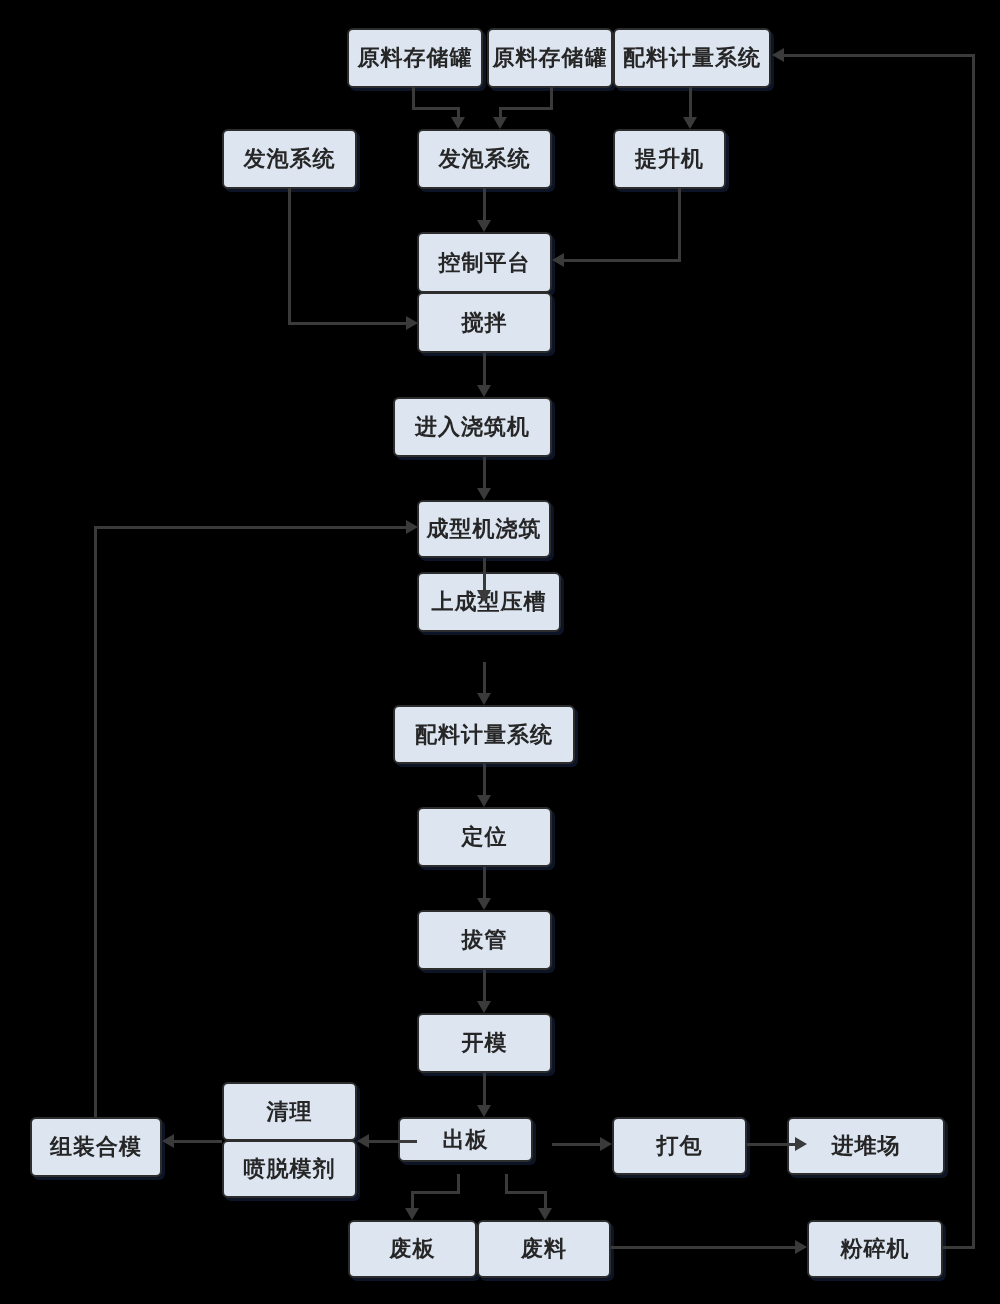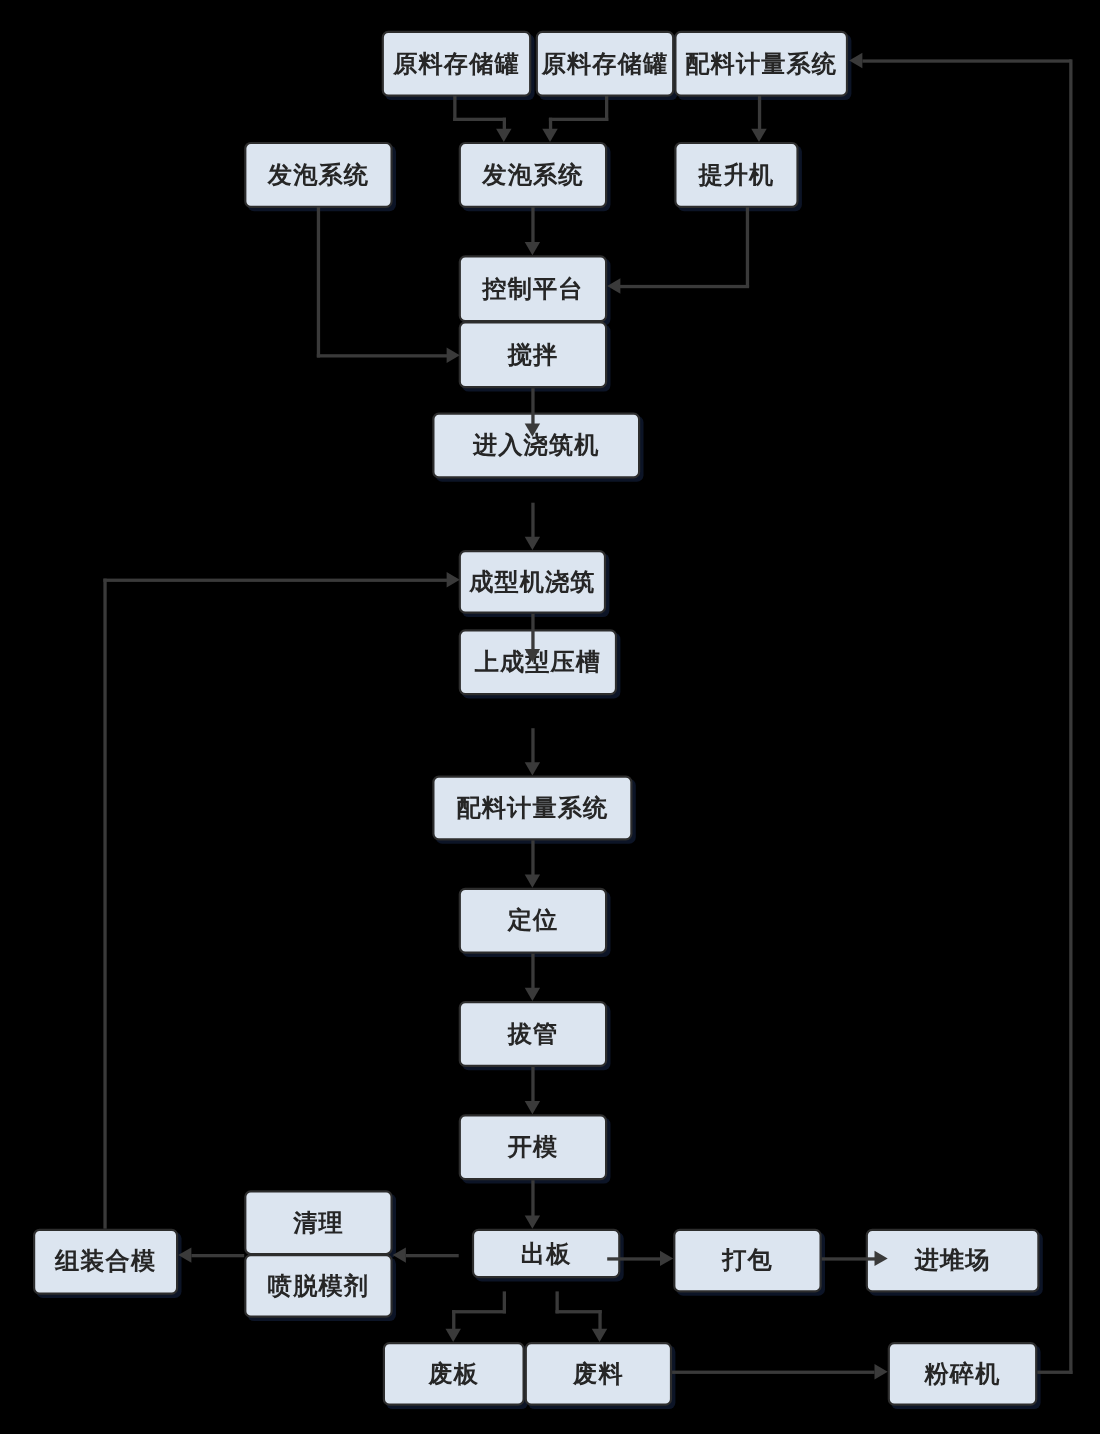--- a/index.html
+++ b/index.html
@@ -30,31 +30,31 @@
 <div class="canvas">
 
   <div class="node" style="left:347px;top:28px;width:136px;height:60px">原料存储罐</div>
   <div class="node" style="left:487px;top:28px;width:126px;height:60px">原料存储罐</div>
   <div class="node" style="left:613px;top:28px;width:158px;height:60px">配料计量系统</div>
   <div class="node" style="left:222px;top:129px;width:135px;height:60px">发泡系统</div>
   <div class="node" style="left:417px;top:129px;width:135px;height:60px">发泡系统</div>
   <div class="node" style="left:613px;top:129px;width:113px;height:60px">提升机</div>
   <div class="node" style="left:417px;top:232px;width:135px;height:61px">控制平台</div>
   <div class="node" style="left:417px;top:292px;width:135px;height:61px">搅拌</div>
-  <div class="node" style="left:393px;top:375px;width:189px;height:60px">进入浇筑机</div>
+  <div class="node" style="left:393px;top:397px;width:159px;height:60px">进入浇筑机</div>
   <div class="node" style="left:417px;top:500px;width:134px;height:58px">成型机浇筑</div>
   <div class="node" style="left:417px;top:572px;width:144px;height:60px">上成型压槽</div>
   <div class="node" style="left:393px;top:705px;width:182px;height:59px">配料计量系统</div>
   <div class="node" style="left:417px;top:807px;width:135px;height:60px">定位</div>
   <div class="node" style="left:417px;top:1013px;width:135px;height:60px">开模</div>
   <div class="node" style="left:417px;top:910px;width:135px;height:60px">拔管</div>
   <div class="node" style="left:222px;top:1082px;width:135px;height:59px">清理</div>
   <div class="node" style="left:222px;top:1140px;width:135px;height:58px">喷脱模剂</div>
   <div class="node" style="left:30px;top:1117px;width:132px;height:60px">组装合模</div>
-  <div class="node" style="left:429px;top:1117px;width:135px;height:45px">出板</div>
+  <div class="node" style="left:398px;top:1117px;width:135px;height:45px">出板</div>
   <div class="node" style="left:612px;top:1117px;width:135px;height:58px">打包</div>
   <div class="node" style="left:787px;top:1117px;width:158px;height:58px">进堆场</div>
   <div class="node" style="left:348px;top:1220px;width:129px;height:58px">废板</div>
   <div class="node" style="left:477px;top:1220px;width:134px;height:58px">废料</div>
   <div class="node" style="left:807px;top:1220px;width:136px;height:58px">粉碎机</div>
 
   <div class="vl" style="left:412px;top:87px;height:23px"></div>
   <div class="hl" style="left:412px;top:107px;width:48px"></div>
   <div class="vl" style="left:457px;top:107px;height:12px"></div>
   <div class="arr down" style="left:451px;top:117px"></div>

